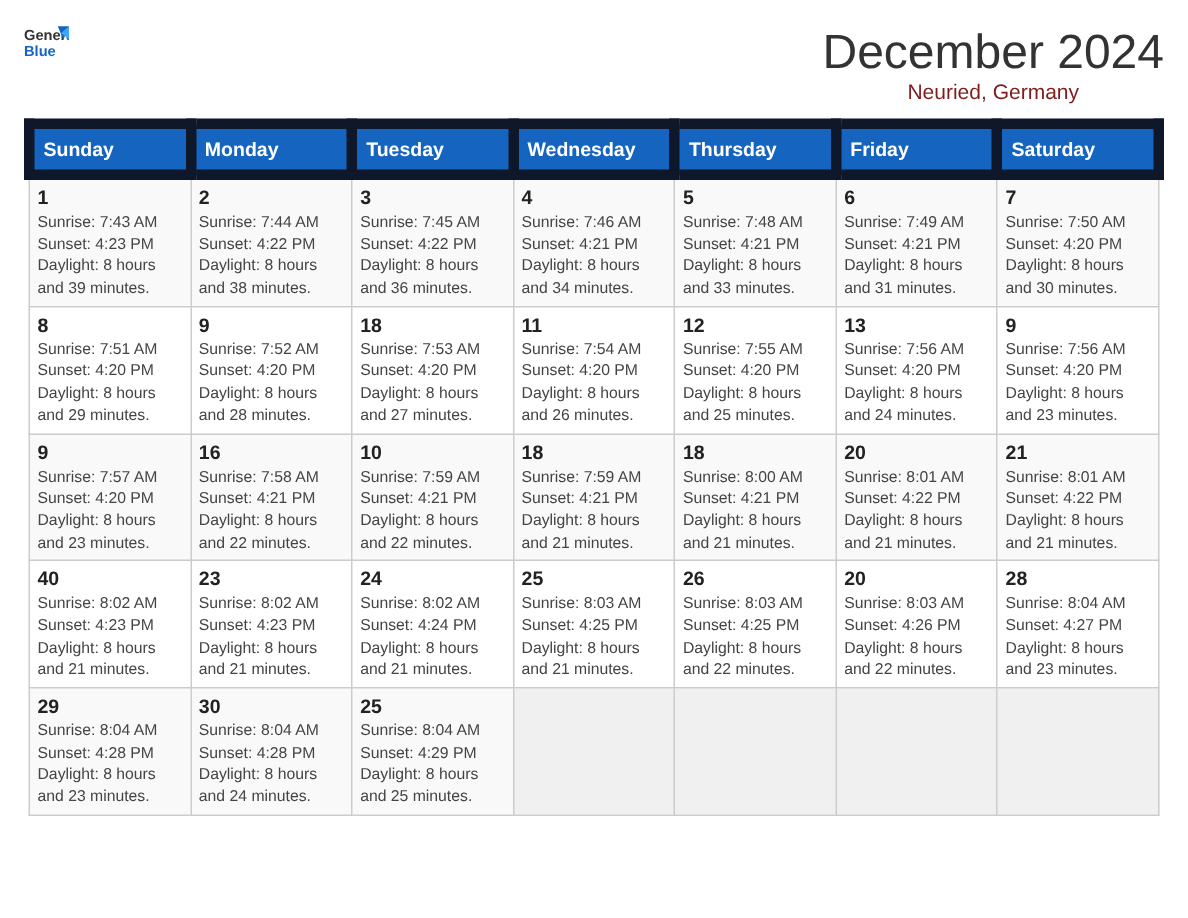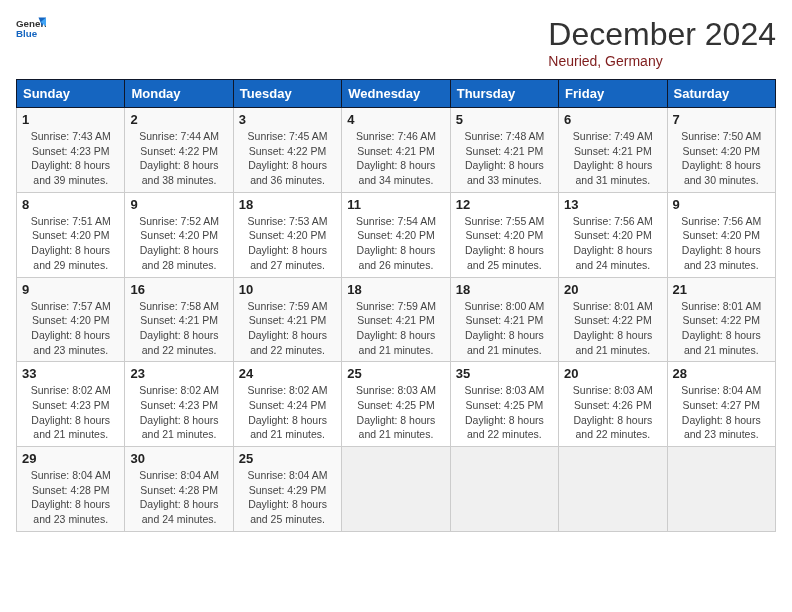--- a/index.html
+++ b/index.html
@@ -18,37 +18,37 @@
     }
     .logo {
       display: flex;
       align-items: center;
       gap: 4px;
     }
     .logo-icon {
       width: 30px;
       height: 24px;
     }
-    .title-section { text-align: left; }
+    .title-section { text-align: center; }
     .month-title { font-size: 32px; font-weight: normal; color: #333; }
     .location { font-size: 14px; color: #7f1d1d; }
 
     .calendar-table {
       width: 100%;
       border-collapse: collapse;
       font-size: 11px;
     }
     .calendar-table thead th {
       background: #1565c0;
       color: #fff;
       padding: 6px 6px;
       text-align: left;
       font-size: 13px;
       font-weight: bold;
-      border: 1px solid #0f172a;
+      border: 7px solid #0f172a;
     }
     .calendar-table tbody td {
       border: 1px solid #ccc;
       vertical-align: top;
       padding: 4px 5px;
       width: calc(100% / 7);
       min-height: 80px;
       height: 80px;
       background: #fff;
     }
@@ -62,21 +62,20 @@
       font-size: 13px;
       font-weight: bold;
       color: #222;
       display: block;
       margin-bottom: 2px;
     }
     .day-detail {
       color: #444;
       font-size: 10.5px;
       line-height: 1.4;
-      text-align: center;
     }
     .empty-cell {
       background: #f0f0f0 !important;
     }
   </style>
 </head>
 <body>
 
 <div class="header">
   <div class="logo">
@@ -275,21 +274,21 @@
         <span class="day-number">21</span>
         <div class="day-detail">
           Sunrise: 8:01 AM<br>
           Sunset: 4:22 PM<br>
           Daylight: 8 hours<br>and 21 minutes.
         </div>
       </td>
       </tr>
       <tr>
         <td>
-        <span class="day-number">33</span>
+        <span class="day-number">40</span>
         <div class="day-detail">
           Sunrise: 8:02 AM<br>
           Sunset: 4:23 PM<br>
           Daylight: 8 hours<br>and 21 minutes.
         </div>
       </td>
         <td>
         <span class="day-number">23</span>
         <div class="day-detail">
           Sunrise: 8:02 AM<br>
@@ -307,21 +306,21 @@
       </td>
         <td>
         <span class="day-number">25</span>
         <div class="day-detail">
           Sunrise: 8:03 AM<br>
           Sunset: 4:25 PM<br>
           Daylight: 8 hours<br>and 21 minutes.
         </div>
       </td>
         <td>
-        <span class="day-number">35</span>
+        <span class="day-number">26</span>
         <div class="day-detail">
           Sunrise: 8:03 AM<br>
           Sunset: 4:25 PM<br>
           Daylight: 8 hours<br>and 22 minutes.
         </div>
       </td>
         <td>
         <span class="day-number">20</span>
         <div class="day-detail">
           Sunrise: 8:03 AM<br>

